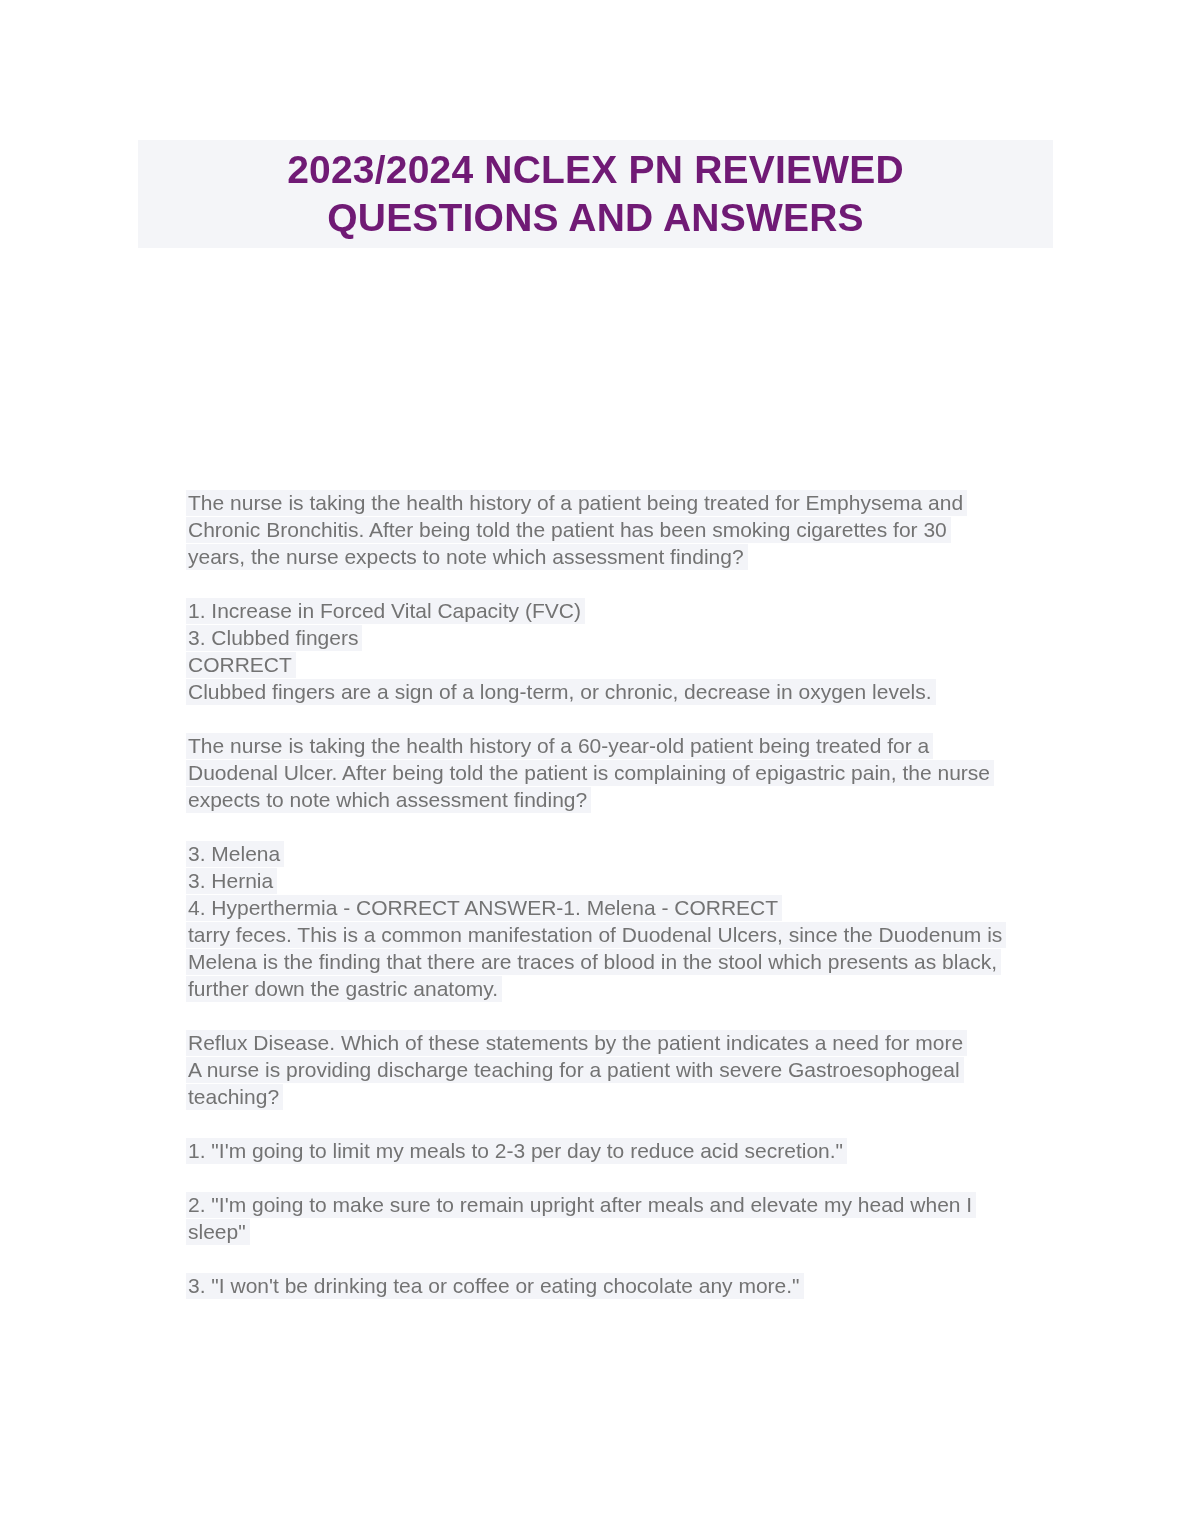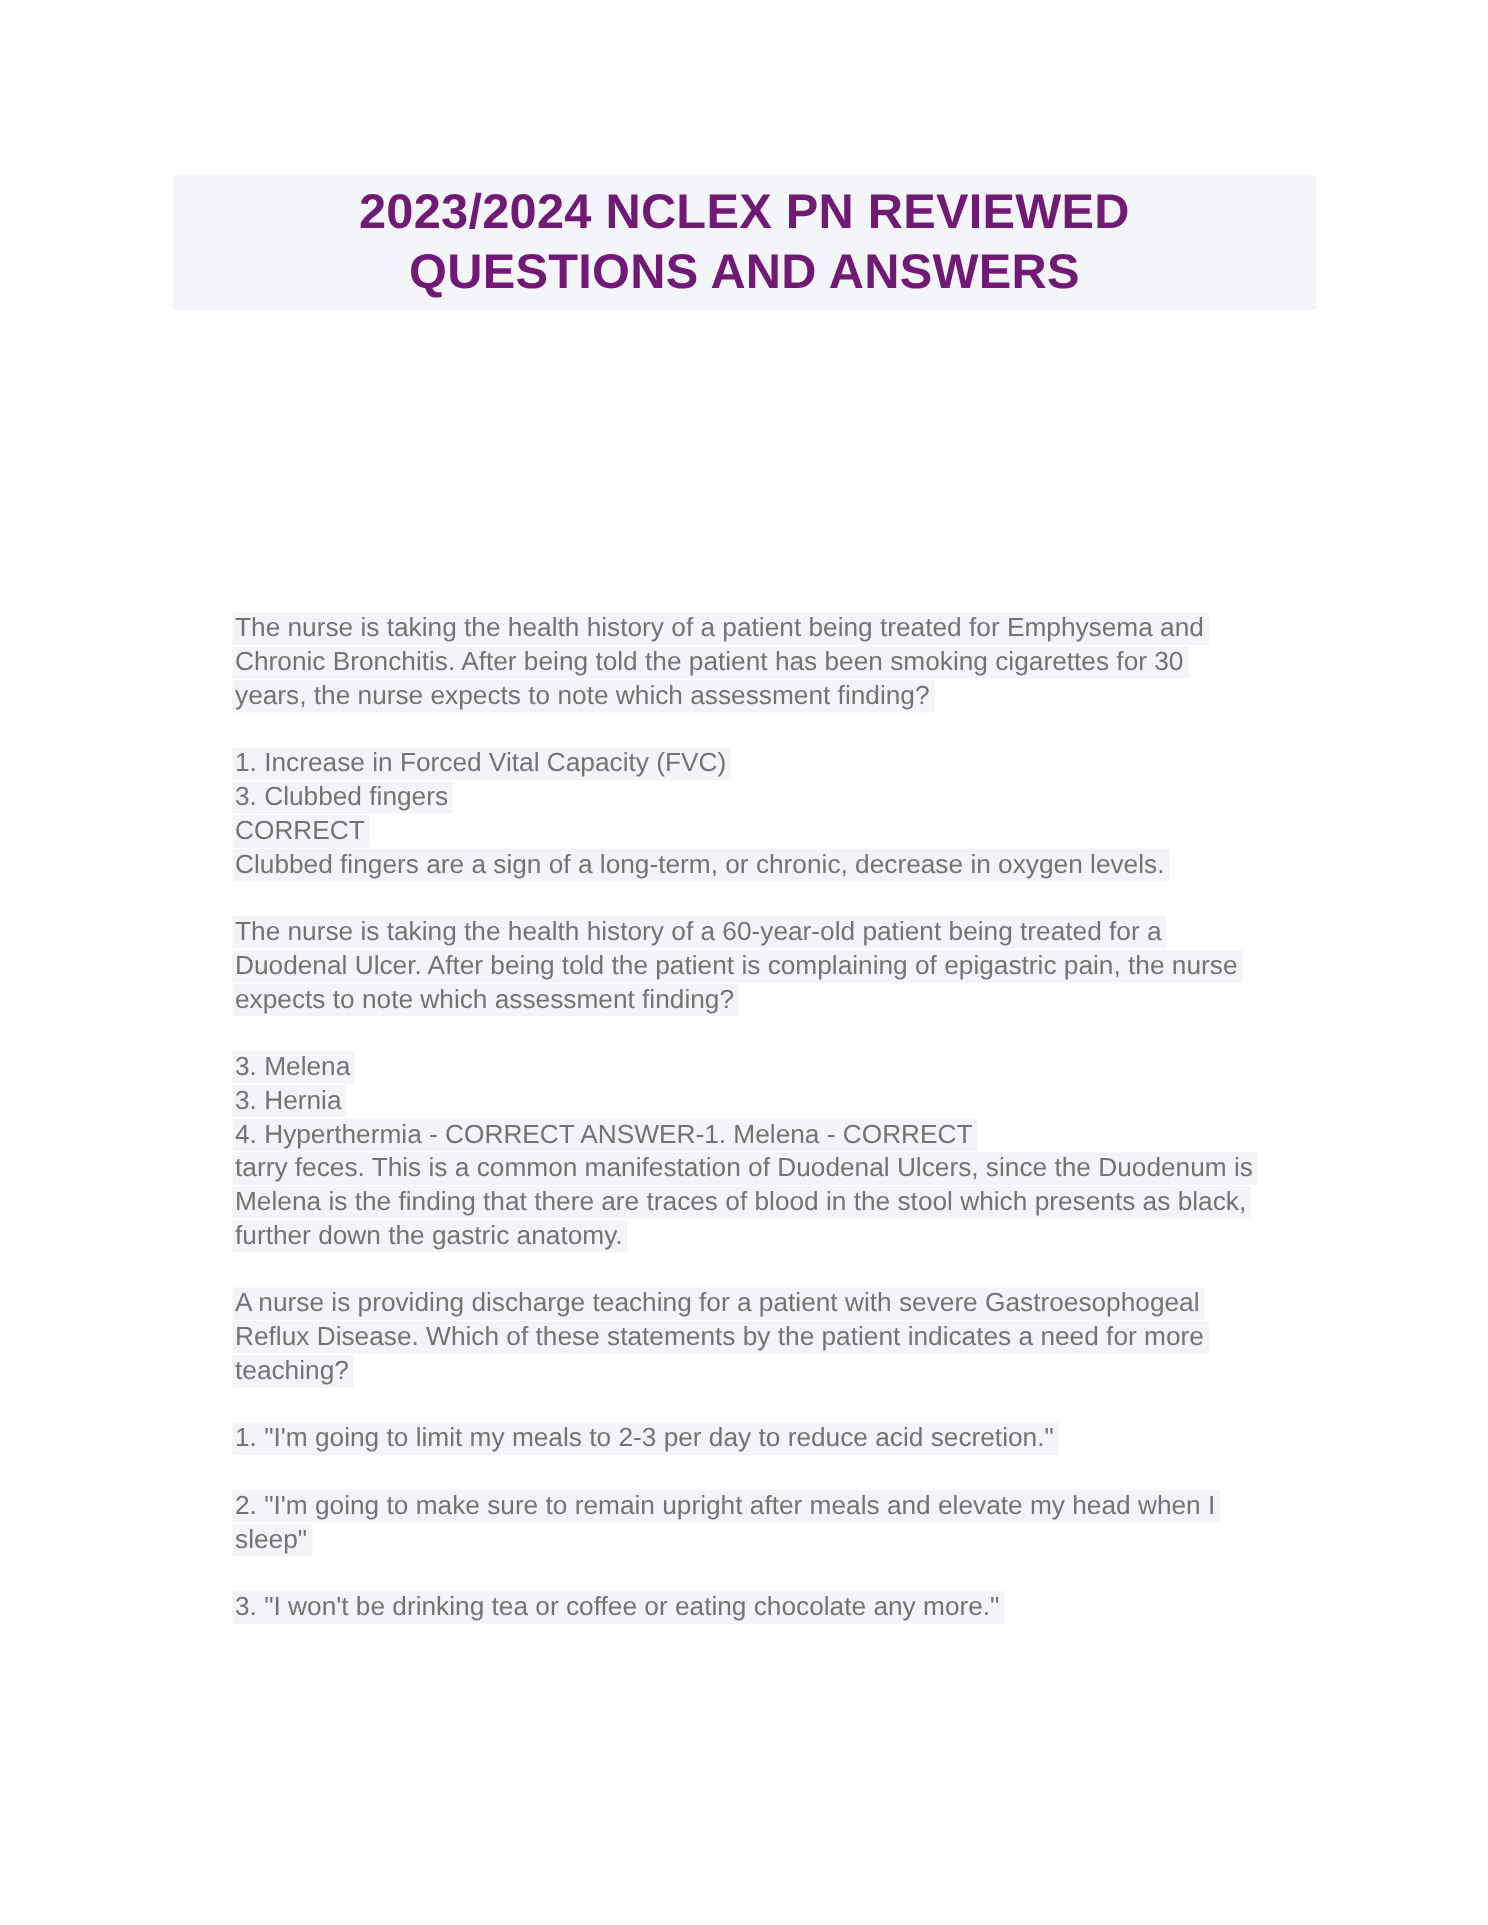--- a/index.html
+++ b/index.html
@@ -78,22 +78,22 @@
     <div class="block">
         <div class="line"><span class="hl">3. Melena</span></div>
         <div class="line"><span class="hl">3. Hernia</span></div>
         <div class="line"><span class="hl">4. Hyperthermia - CORRECT ANSWER-1. Melena - CORRECT</span></div>
         <div class="line"><span class="hl">tarry feces. This is a common manifestation of Duodenal Ulcers, since the Duodenum is</span></div>
         <div class="line"><span class="hl">Melena is the finding that there are traces of blood in the stool which presents as black,</span></div>
         <div class="line"><span class="hl">further down the gastric anatomy.</span></div>
       </div>
 
     <div class="block">
+        <div class="line"><span class="hl">Reflux Disease. Which of these statements by the patient indicates a need for more</span></div>
         <div class="line"><span class="hl">A nurse is providing discharge teaching for a patient with severe Gastroesophogeal</span></div>
-        <div class="line"><span class="hl">Reflux Disease. Which of these statements by the patient indicates a need for more</span></div>
         <div class="line"><span class="hl">teaching?</span></div>
       </div>
 
     <div class="block">
         <div class="line"><span class="hl">1. "I'm going to limit my meals to 2-3 per day to reduce acid secretion."</span></div>
       </div>
 
     <div class="block">
         <div class="line"><span class="hl">2. "I'm going to make sure to remain upright after meals and elevate my head when I</span></div>
         <div class="line"><span class="hl">sleep"</span></div>

